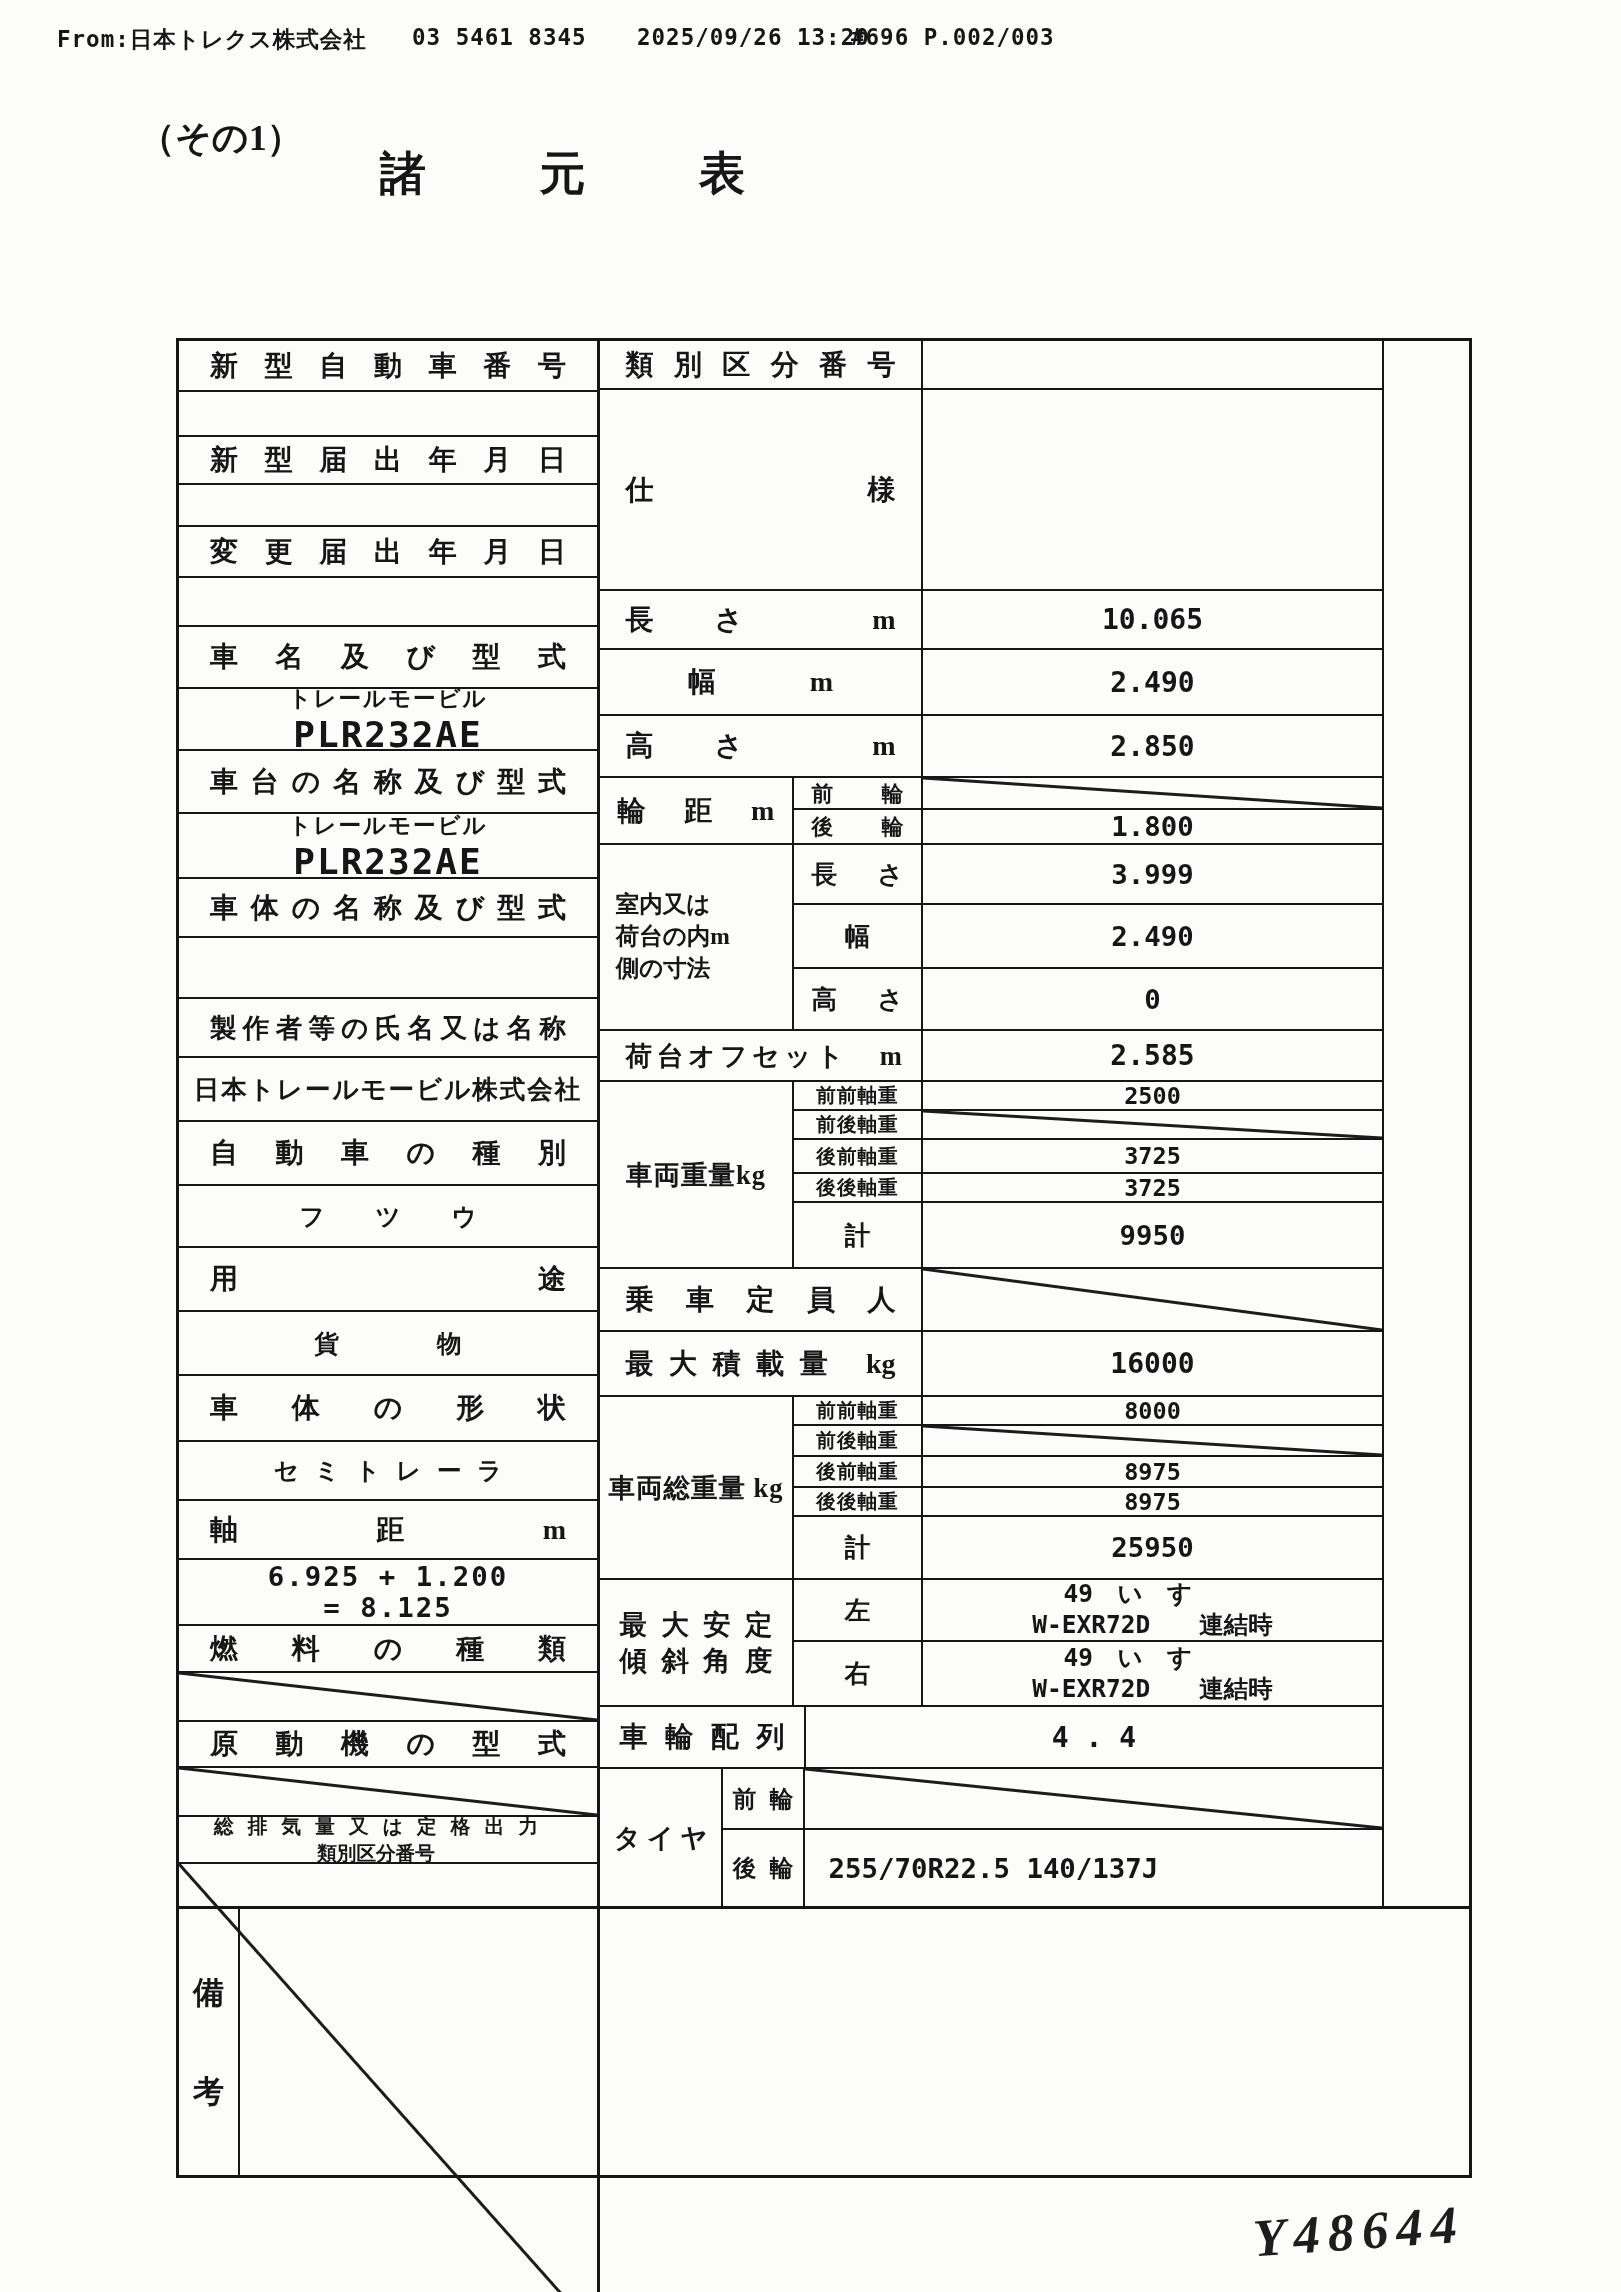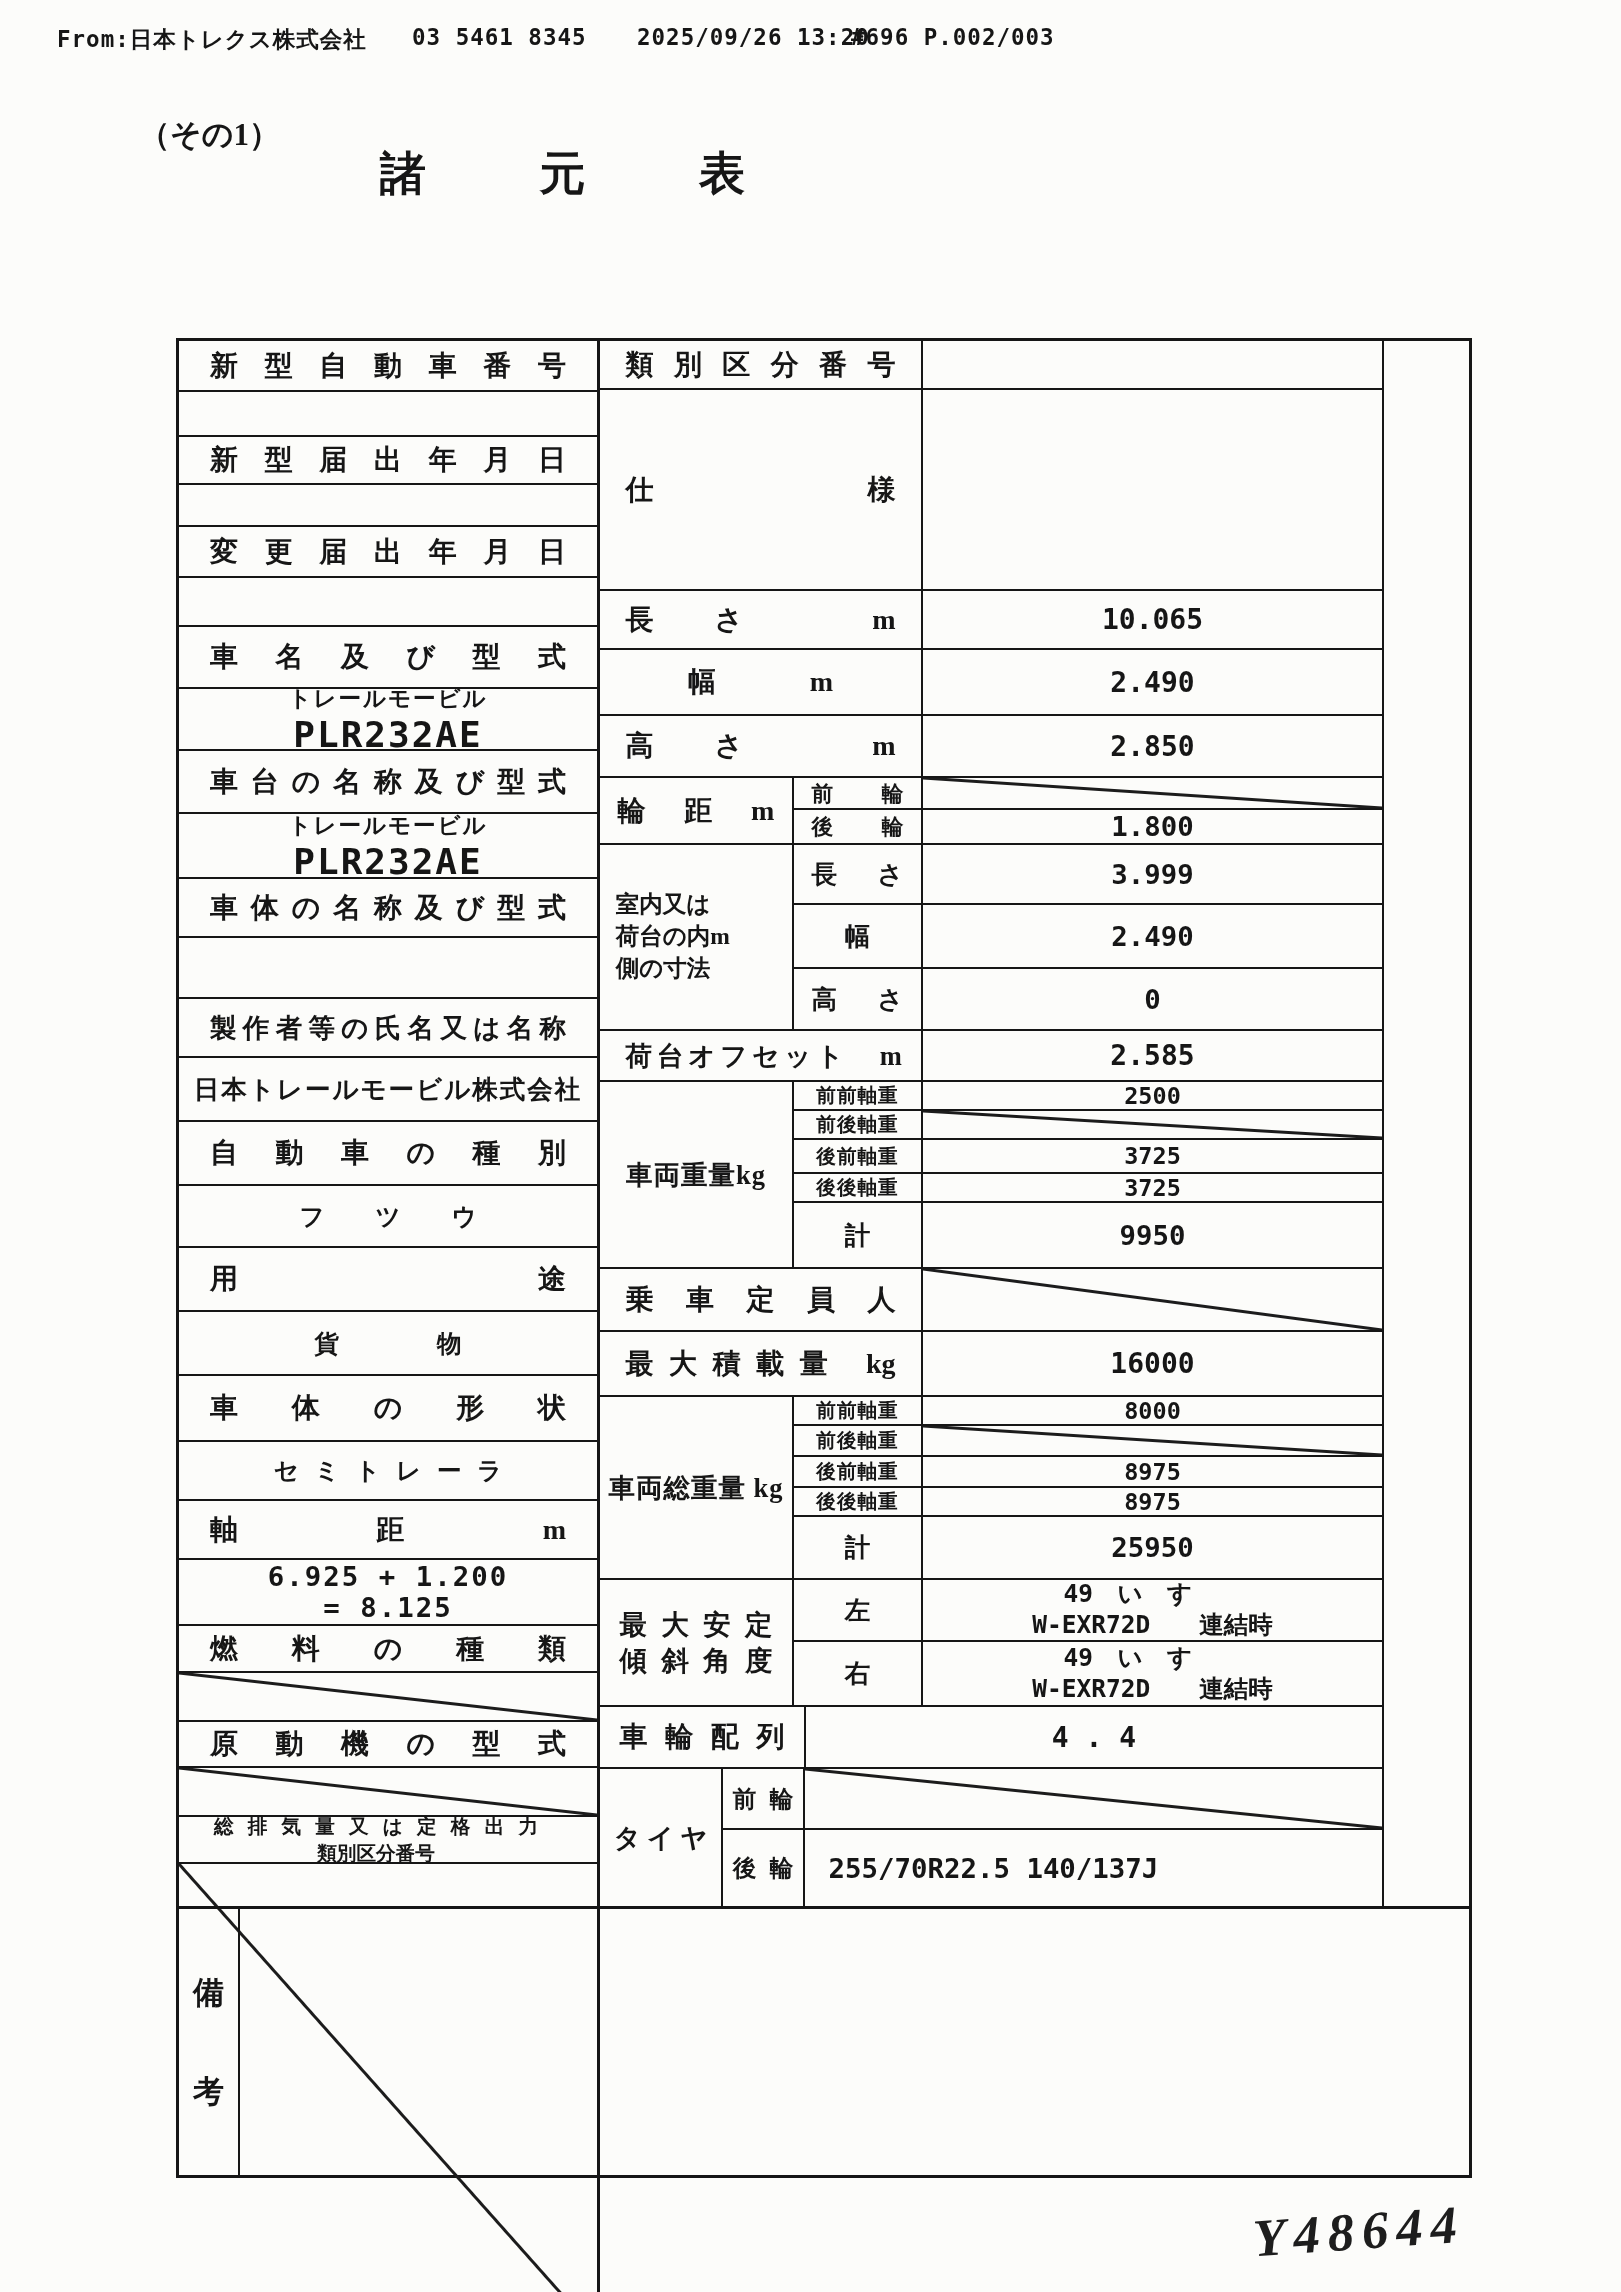--- a/index.html
+++ b/index.html
@@ -1,21 +1,21 @@
 <!DOCTYPE html>
 <html><head>
 <meta charset="utf-8">
 <style>
   html,body{margin:0;padding:0;background:#e8e8e4;}
   .page{position:relative;width:1621px;height:2293px;background:#fcfcfa;color:#161616;
         font-family:"Liberation Serif","DejaVu Serif",serif;overflow:hidden;}
   .mono{font-family:"DejaVu Sans Mono","Liberation Mono",monospace;font-weight:bold;}
   .fax{position:absolute;top:23.5px;font-family:"DejaVu Sans Mono","Liberation Mono",monospace;
        font-weight:bold;font-size:22.5px;letter-spacing:1px;white-space:pre;}
-  .sheet-label{position:absolute;left:139px;top:114px;font-size:31px;font-weight:bold;}
+  .sheet-label{position:absolute;left:139px;top:114px;font-size:36px;font-weight:bold;}
   .doc-title{position:absolute;left:380px;top:143px;width:365px;font-size:46px;font-weight:bold;
              text-align:justify;text-align-last:justify;}
   .hand{position:absolute;left:1253px;top:2201px;font-size:53px;font-style:italic;font-weight:bold;
         transform:rotate(-4deg);letter-spacing:7.8px;color:#1d1d1d;}
 
   .tbl{position:absolute;left:176px;top:338px;width:1296px;height:1840px;
        border:3.9px solid #161616;box-sizing:border-box;}
   .lsec{position:absolute;left:0;top:0;width:421px;height:1993px;border-right:3.9px solid #161616;
         box-sizing:border-box;display:flex;flex-direction:column;}
   .rsec{position:absolute;left:421px;top:0;width:784px;height:1565px;border-right:2.9px solid #161616;

